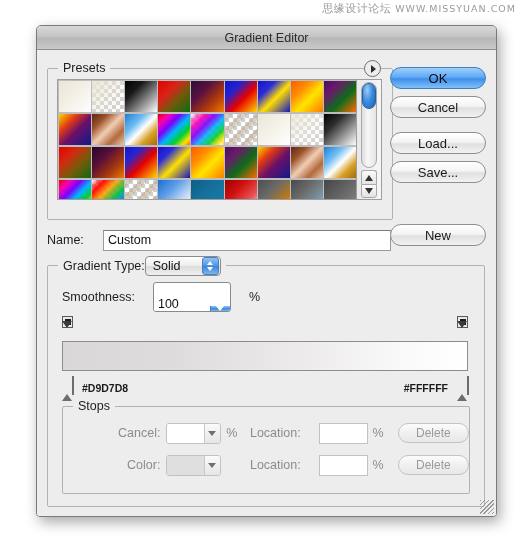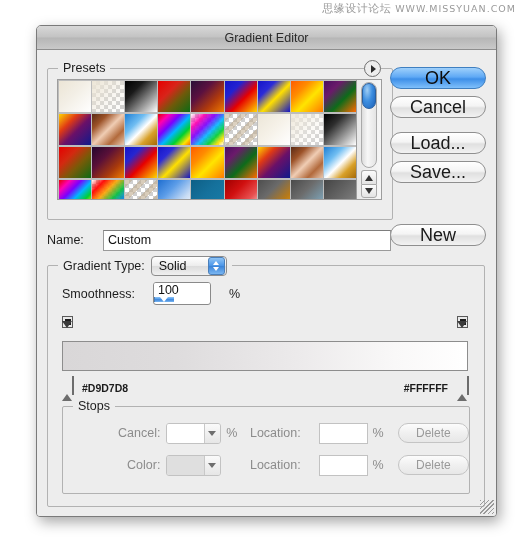--- a/index.html
+++ b/index.html
@@ -202,21 +202,21 @@
   .arr-down { width:0;height:0;border-left:4px solid transparent;border-right:4px solid transparent;border-top:6px solid #333; }
 
   
   .push-btn {
     position: absolute;
     width: 96px;
     height: 22px;
     border-radius: 11px;
     border: 1px solid #8f8f8f;
     background: linear-gradient(to bottom, #ffffff 0%, #f4f4f4 45%, #e0e0e0 55%, #f2f2f2 100%);
-    font-size: 18px;
+    font-size: 13px;
     color: #1a1a1a;
     display: flex;
     align-items: center;
     justify-content: center;
     cursor: pointer;
     box-sizing: border-box;
     font-family: "Liberation Sans", sans-serif;
   }
   .push-btn.primary {
     background: linear-gradient(to bottom, #9fd0fb 0%, #5fa9f5 45%, #3e8fe8 55%, #7fc0fb 100%);
@@ -268,21 +268,20 @@
   #gtype-legend {
     position: absolute;
     top: -11px;
     left: 10px;
     background: #ededed;
     padding: 0 5px 0 5px;
     font-size: 12.5px;
     color: #1d1d1d;
     display: flex;
     align-items: center;
-    gap: 6px;
     height: 22px;
   }
   .popup-select {
     display: inline-flex;
     align-items: center;
     height: 20px;
     min-width: 76px;
     border: 1px solid #8c8c8c;
     border-radius: 4px;
     background: linear-gradient(to bottom, #ffffff, #ececec 50%, #dcdcdc 52%, #f0f0f0);
@@ -316,28 +315,27 @@
     position: absolute;
     left: 14px;
     top: 16px;
     display: flex;
     align-items: center;
     gap: 18px;
   }
   #smooth-label { font-size: 12.5px; color: #1d1d1d; }
   .combo-field {
     display: inline-flex;
-    align-items: flex-start;
-    height: 23px;
+    align-items: flex-end;
+    height: 30px;
     border: 1px solid #8a8a8a;
     border-radius: 3px;
     background: #ffffff;
     box-sizing: border-box;
     overflow: hidden;
-    flex-direction: column;
   }
   .combo-field input {
     width: 48px;
     border: none;
     outline: none;
     font-size: 12.5px;
     padding: 0 4px;
     color: #101010;
     background: #ffffff;
     font-family: "Liberation Sans", sans-serif;

